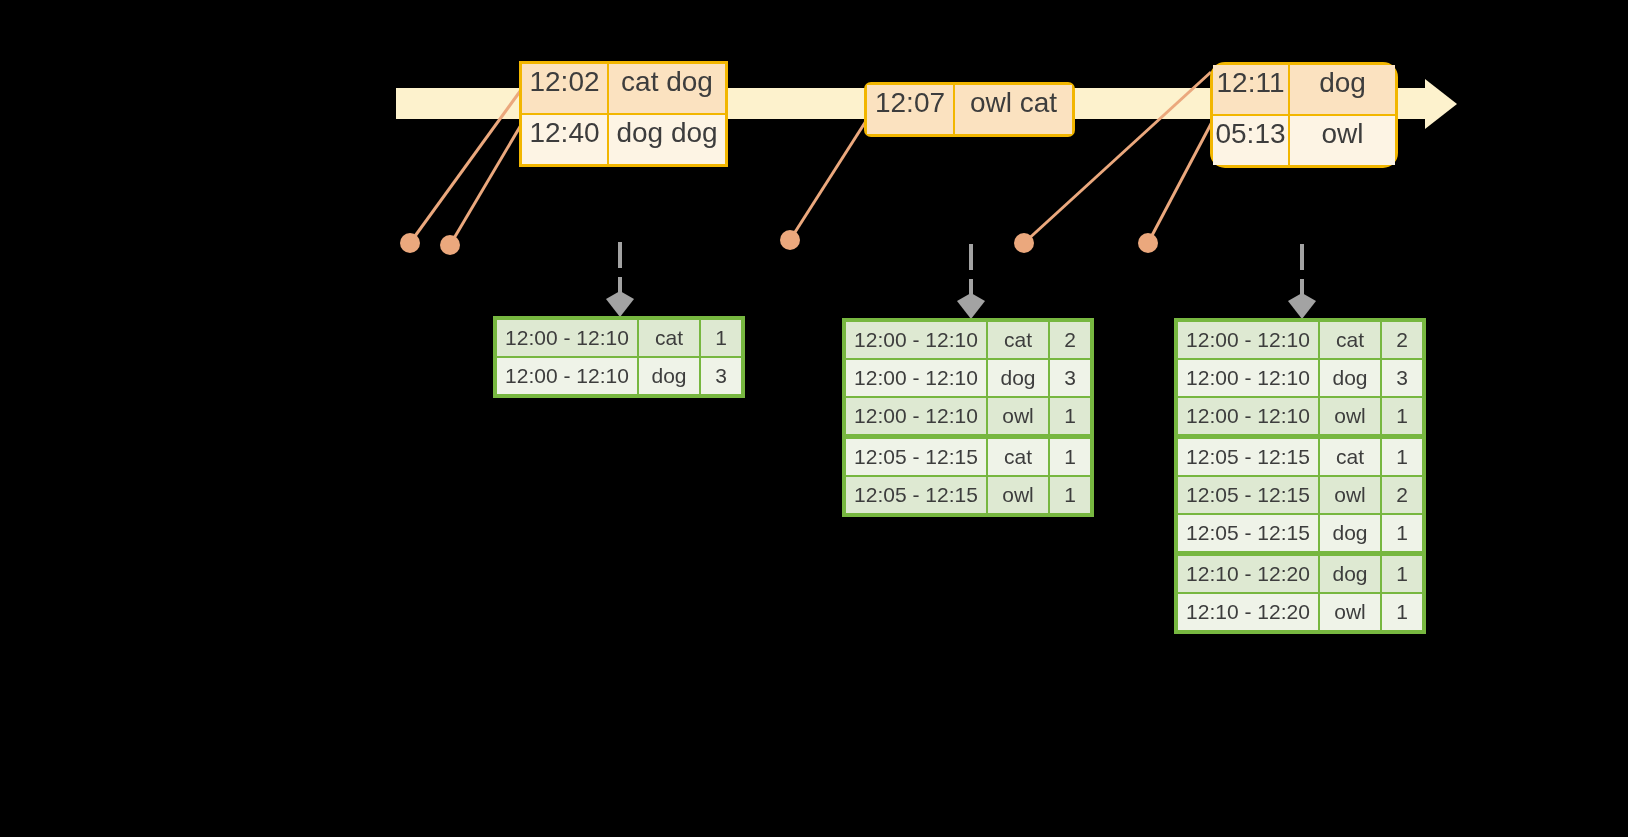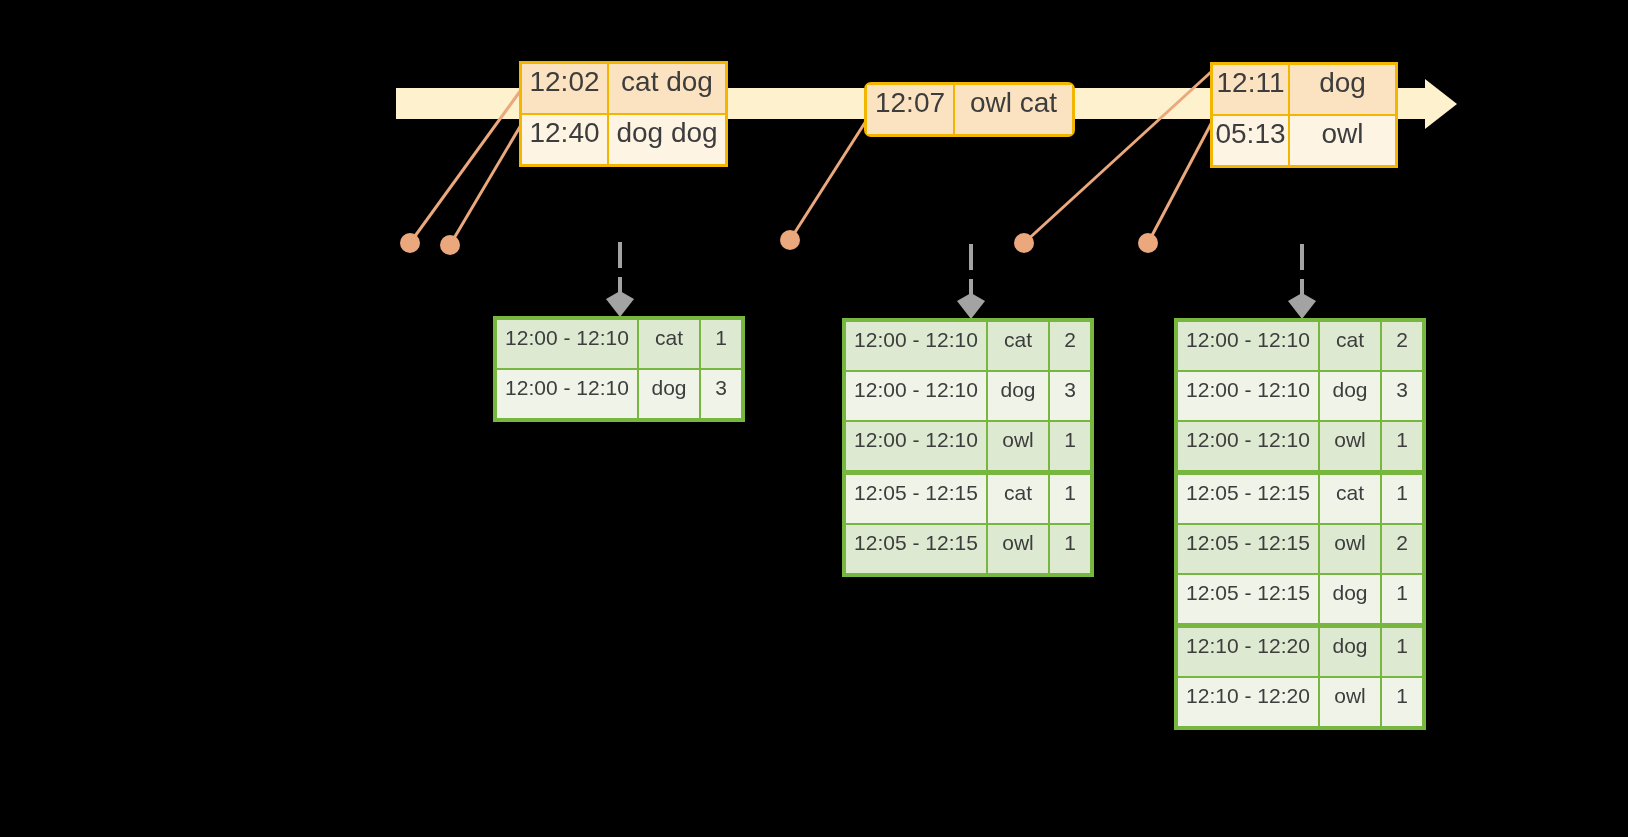--- a/index.html
+++ b/index.html
@@ -38,21 +38,21 @@
   .fill-light{background:var(--event-light);}
 
   
   .result-table{
     position:absolute;z-index:2;
     background:var(--green-border);
     padding:4px;display:grid;gap:2px;
     grid-template-columns:140px 60px 40px;
   }
   .result-table .cell{
-    height:48px;line-height:36px;text-align:center;
+    height:36px;line-height:36px;text-align:center;
     font-size:21px;white-space:nowrap;
   }
   .g-dark{background:var(--green-dark);}
   .g-light{background:var(--green-light);}
   .group-spacer{grid-column:1 / -1;height:1px;}
 </style>
 </head>
 <body>
 
 <svg id="connector-layer" width="1628" height="837" viewBox="0 0 1628 837">
@@ -90,21 +90,21 @@
 <div class="event-box" style="left:519px;top:61px;grid-template-columns:85px 116px;">
     <div class="cell fill-dark">12:02</div>
     <div class="cell fill-dark">cat dog</div>
     <div class="cell fill-light">12:40</div>
     <div class="cell fill-light">dog dog</div>
   </div>
 <div class="event-box" style="left:864px;top:82px;grid-template-columns:86px 117px;border-radius:7px;">
     <div class="cell fill-dark">12:07</div>
     <div class="cell fill-dark">owl cat</div>
   </div>
-<div class="event-box" style="left:1210px;top:62px;grid-template-columns:75px 105px;">
+<div class="event-box" style="left:1210px;top:62px;grid-template-columns:75px 105px;border-radius:15px;">
     <div class="cell fill-dark">12:11</div>
     <div class="cell fill-dark">dog</div>
     <div class="cell fill-light">05:13</div>
     <div class="cell fill-light">owl</div>
   </div>
 
 <div class="result-table" style="left:493px;top:316px;">
     <div class="cell g-dark">12:00 - 12:10</div>
     <div class="cell g-dark">cat</div>
     <div class="cell g-dark">1</div>

